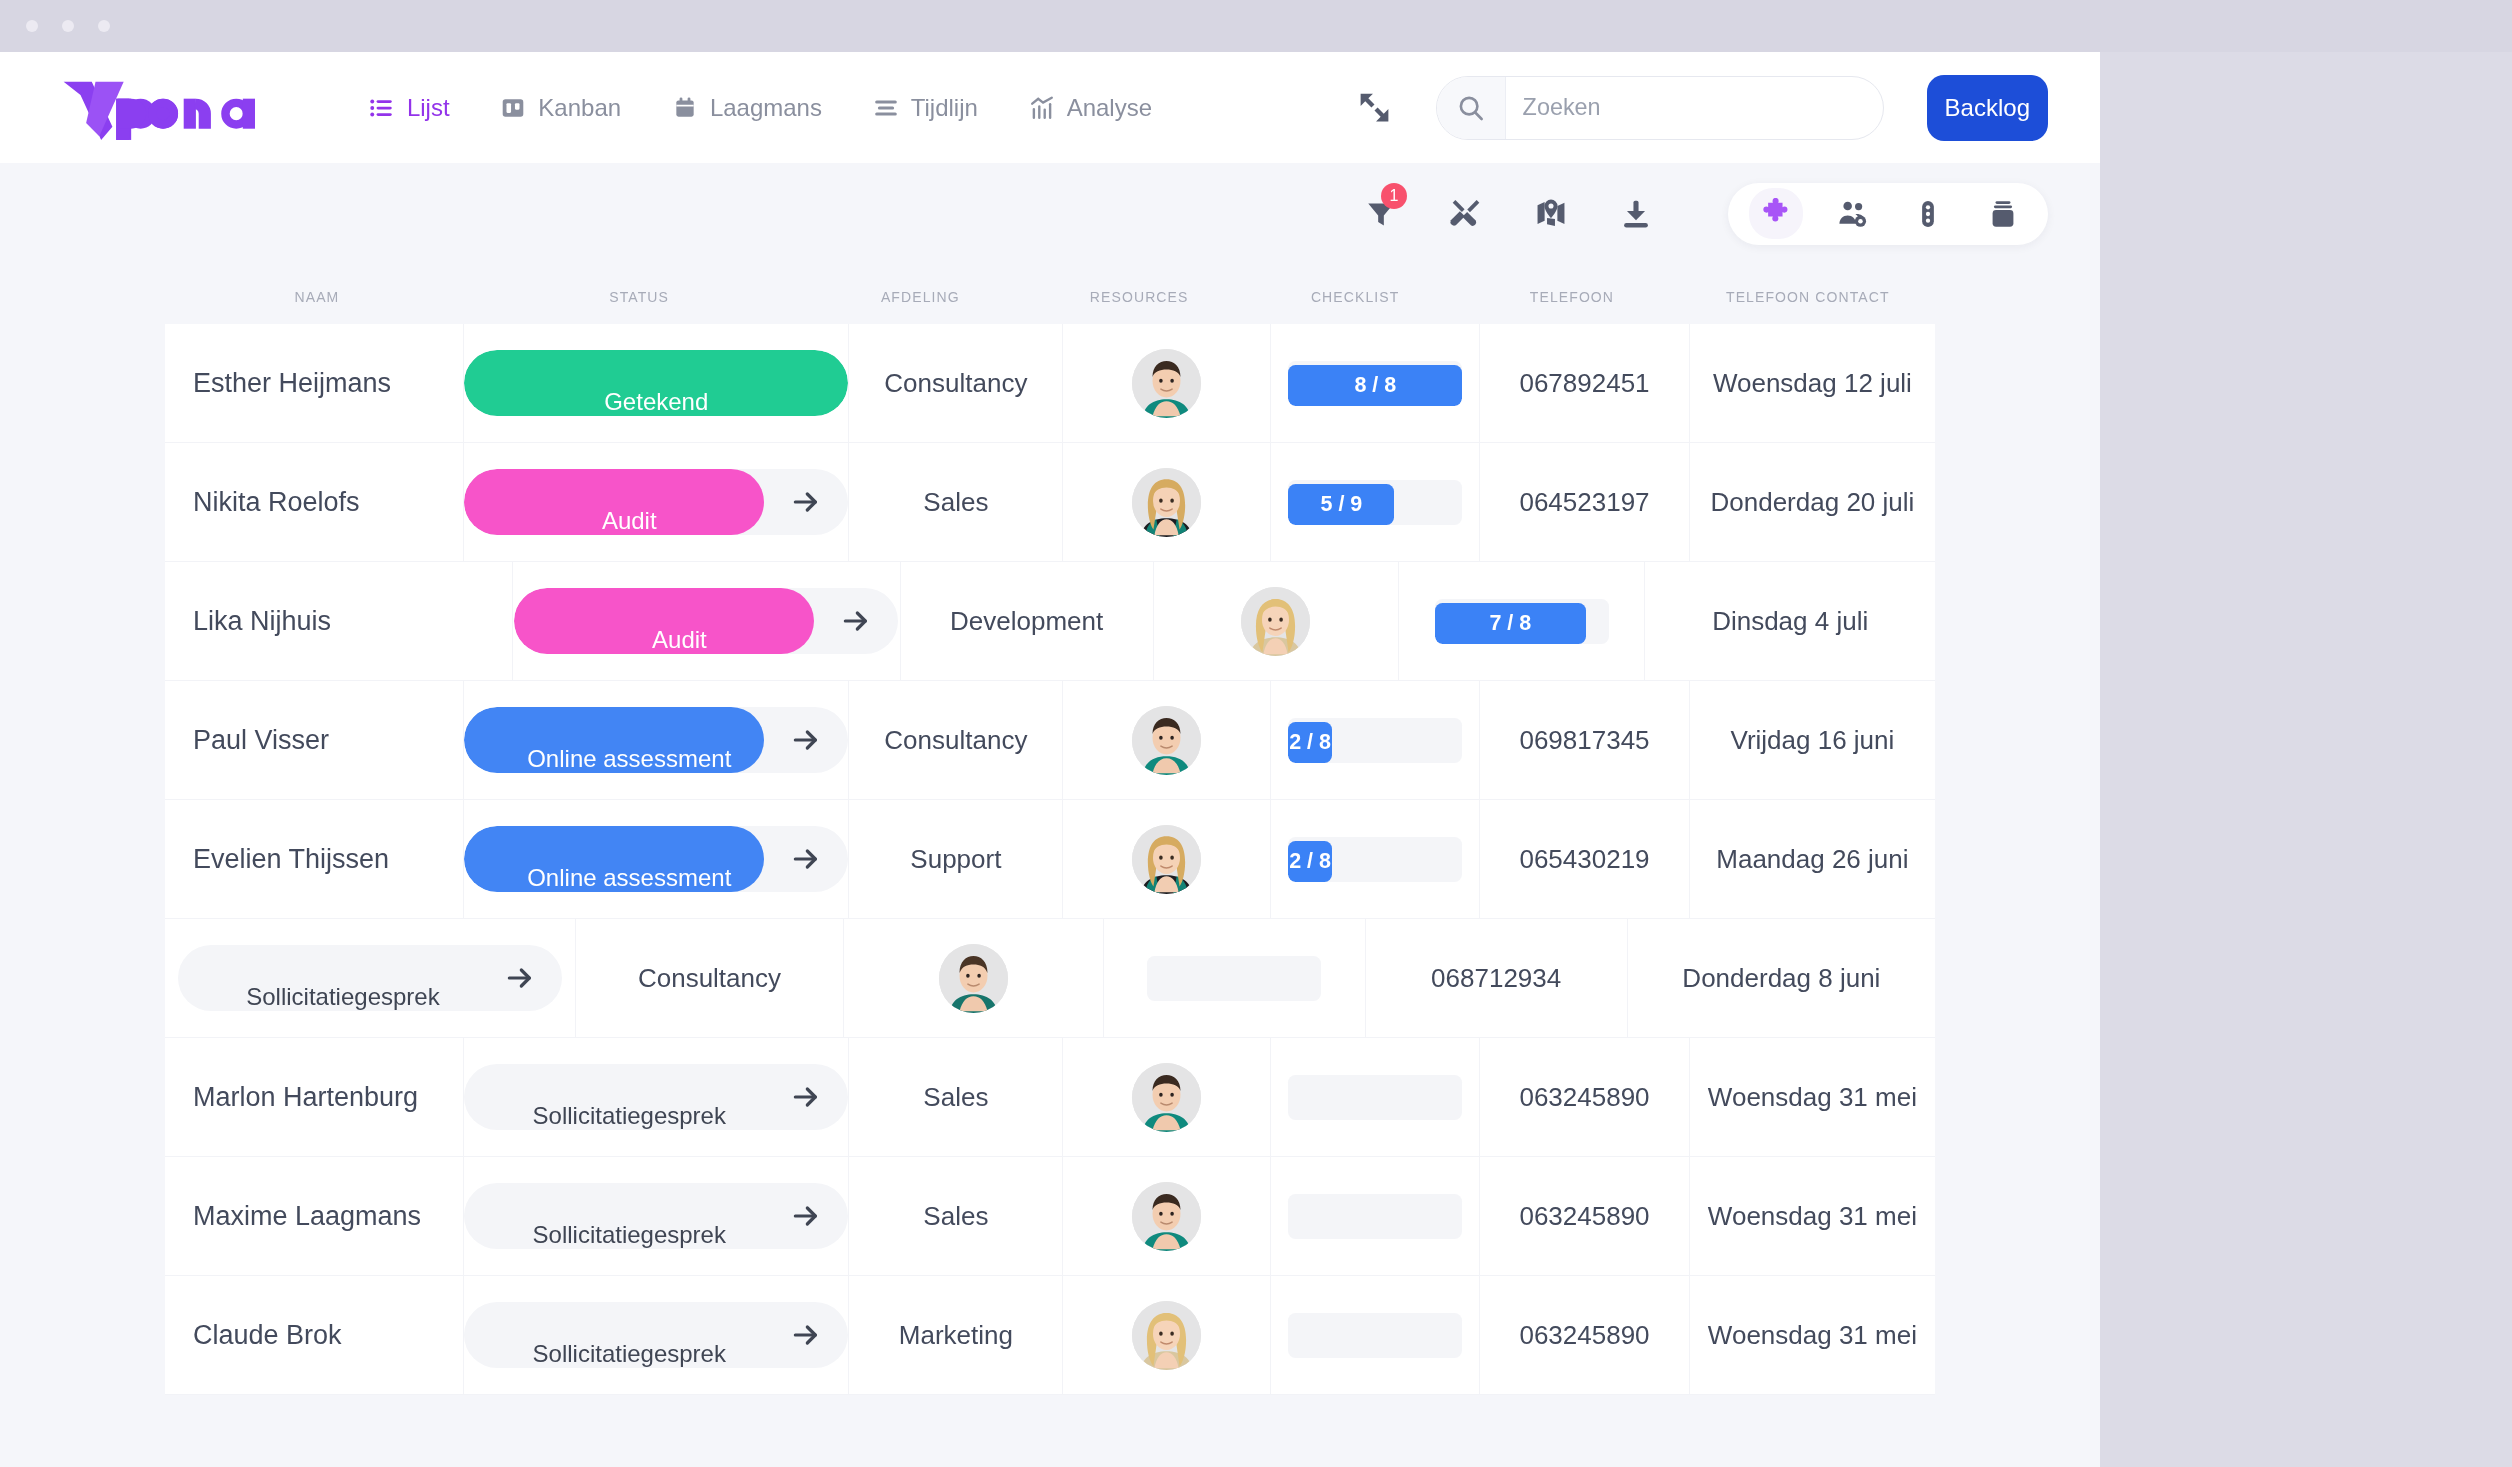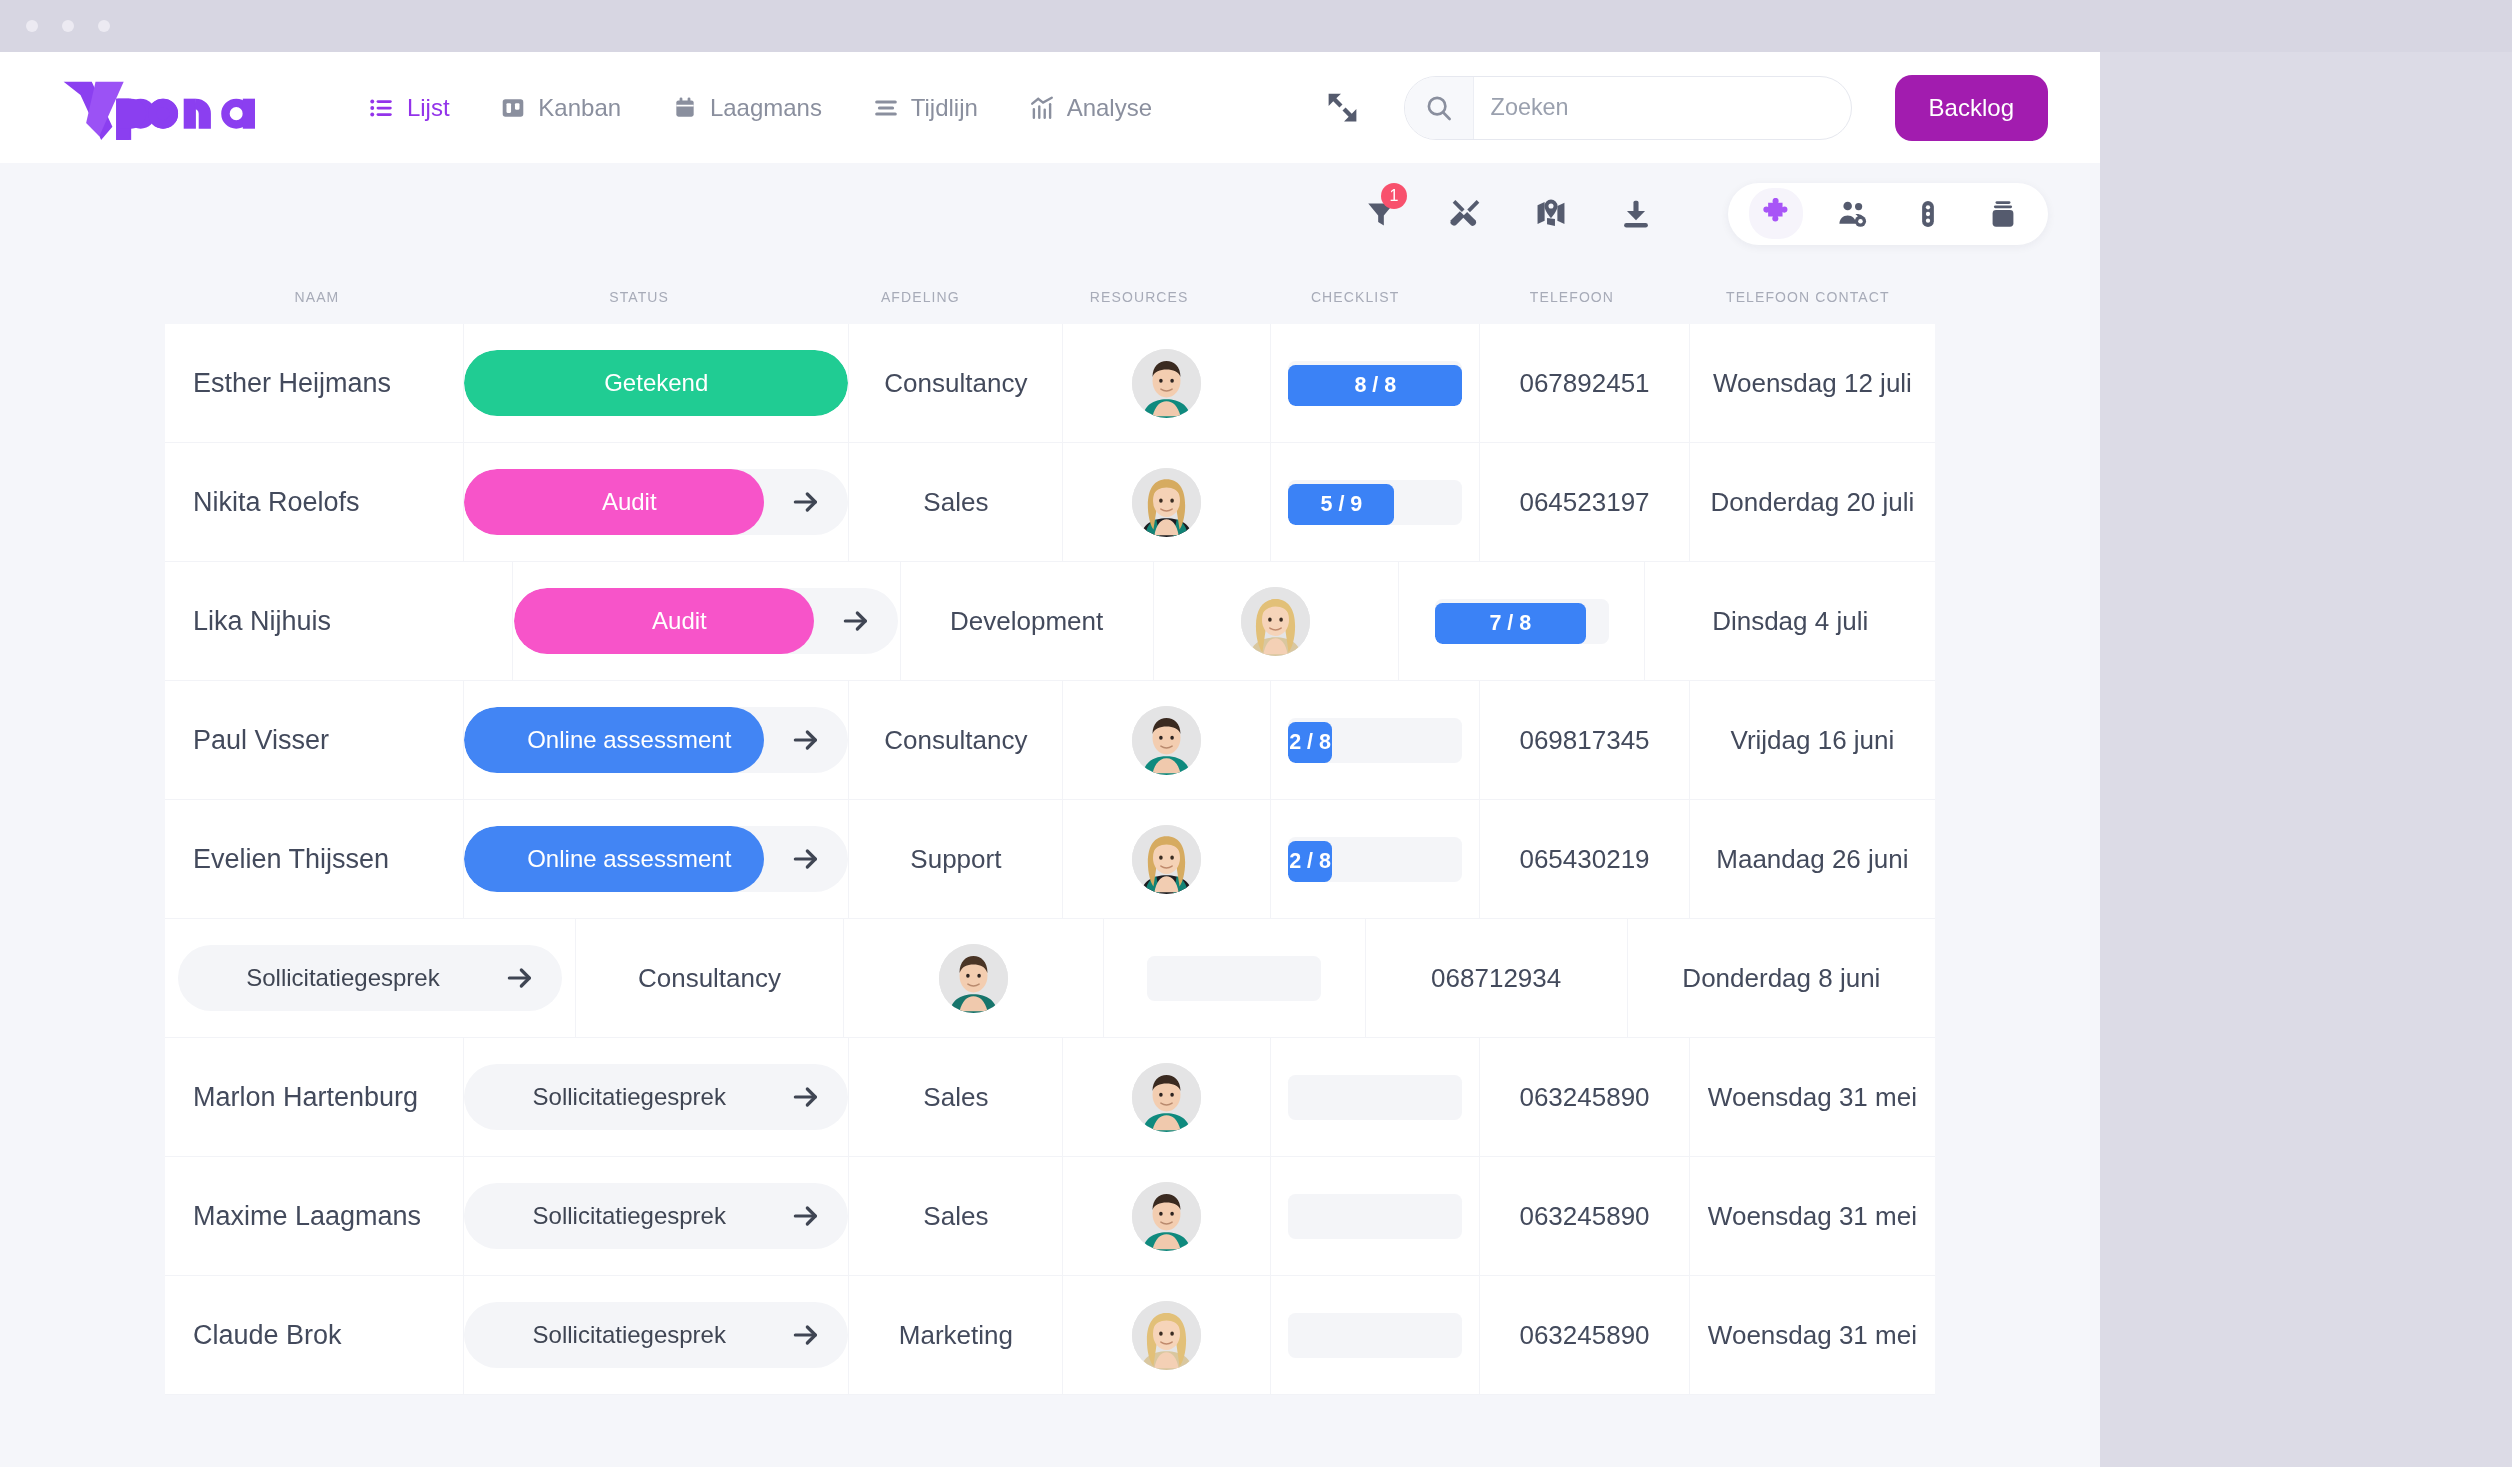--- a/index.html
+++ b/index.html
@@ -79,23 +79,23 @@
   .search-input {
     flex: 1; height: 100%;
     border: none; outline: none;
     font-size: 23.4px; color: #4a5060;
     font-family: "Liberation Sans", sans-serif;
     padding: 0 17px;
     background: transparent;
   }
   .search-input::placeholder { color: #9aa0ae; }
   .backlog-btn {
-    height: 66px; padding: 0 34px;
+    height: 66px; padding: 0 18px;
     border: none; border-radius: 17px;
-    background: #a21caf;
+    background: #1d4ed8;
     color: #fff; font-size: 24px;
     font-family: "Liberation Sans", sans-serif;
     cursor: pointer;
     display: flex; align-items: center;
   }
 
   
   .toolbar {
     height: 101px;
     display: flex; align-items: center; justify-content: flex-end;
@@ -178,21 +178,21 @@
 
   .cell-text { font-size: 26px; color: #434a5c; }
   .c-naam .cell-text { font-size: 27px; }
 
   
   .status-pill {
     position: relative;
     width: 384px; height: 66px;
     background: #f4f5f8;
     border-radius: 33px;
-    display: flex; align-items: center;
+    display: flex; align-items: flex-end;
     overflow: hidden;
   }
   .status-fill {
     position: absolute; left: 0; top: 0; bottom: 0;
     border-radius: 33px;
     display: flex; align-items: center; justify-content: center;
   }
   .status-label {
     position: relative; z-index: 2;
     font-size: 24px;

